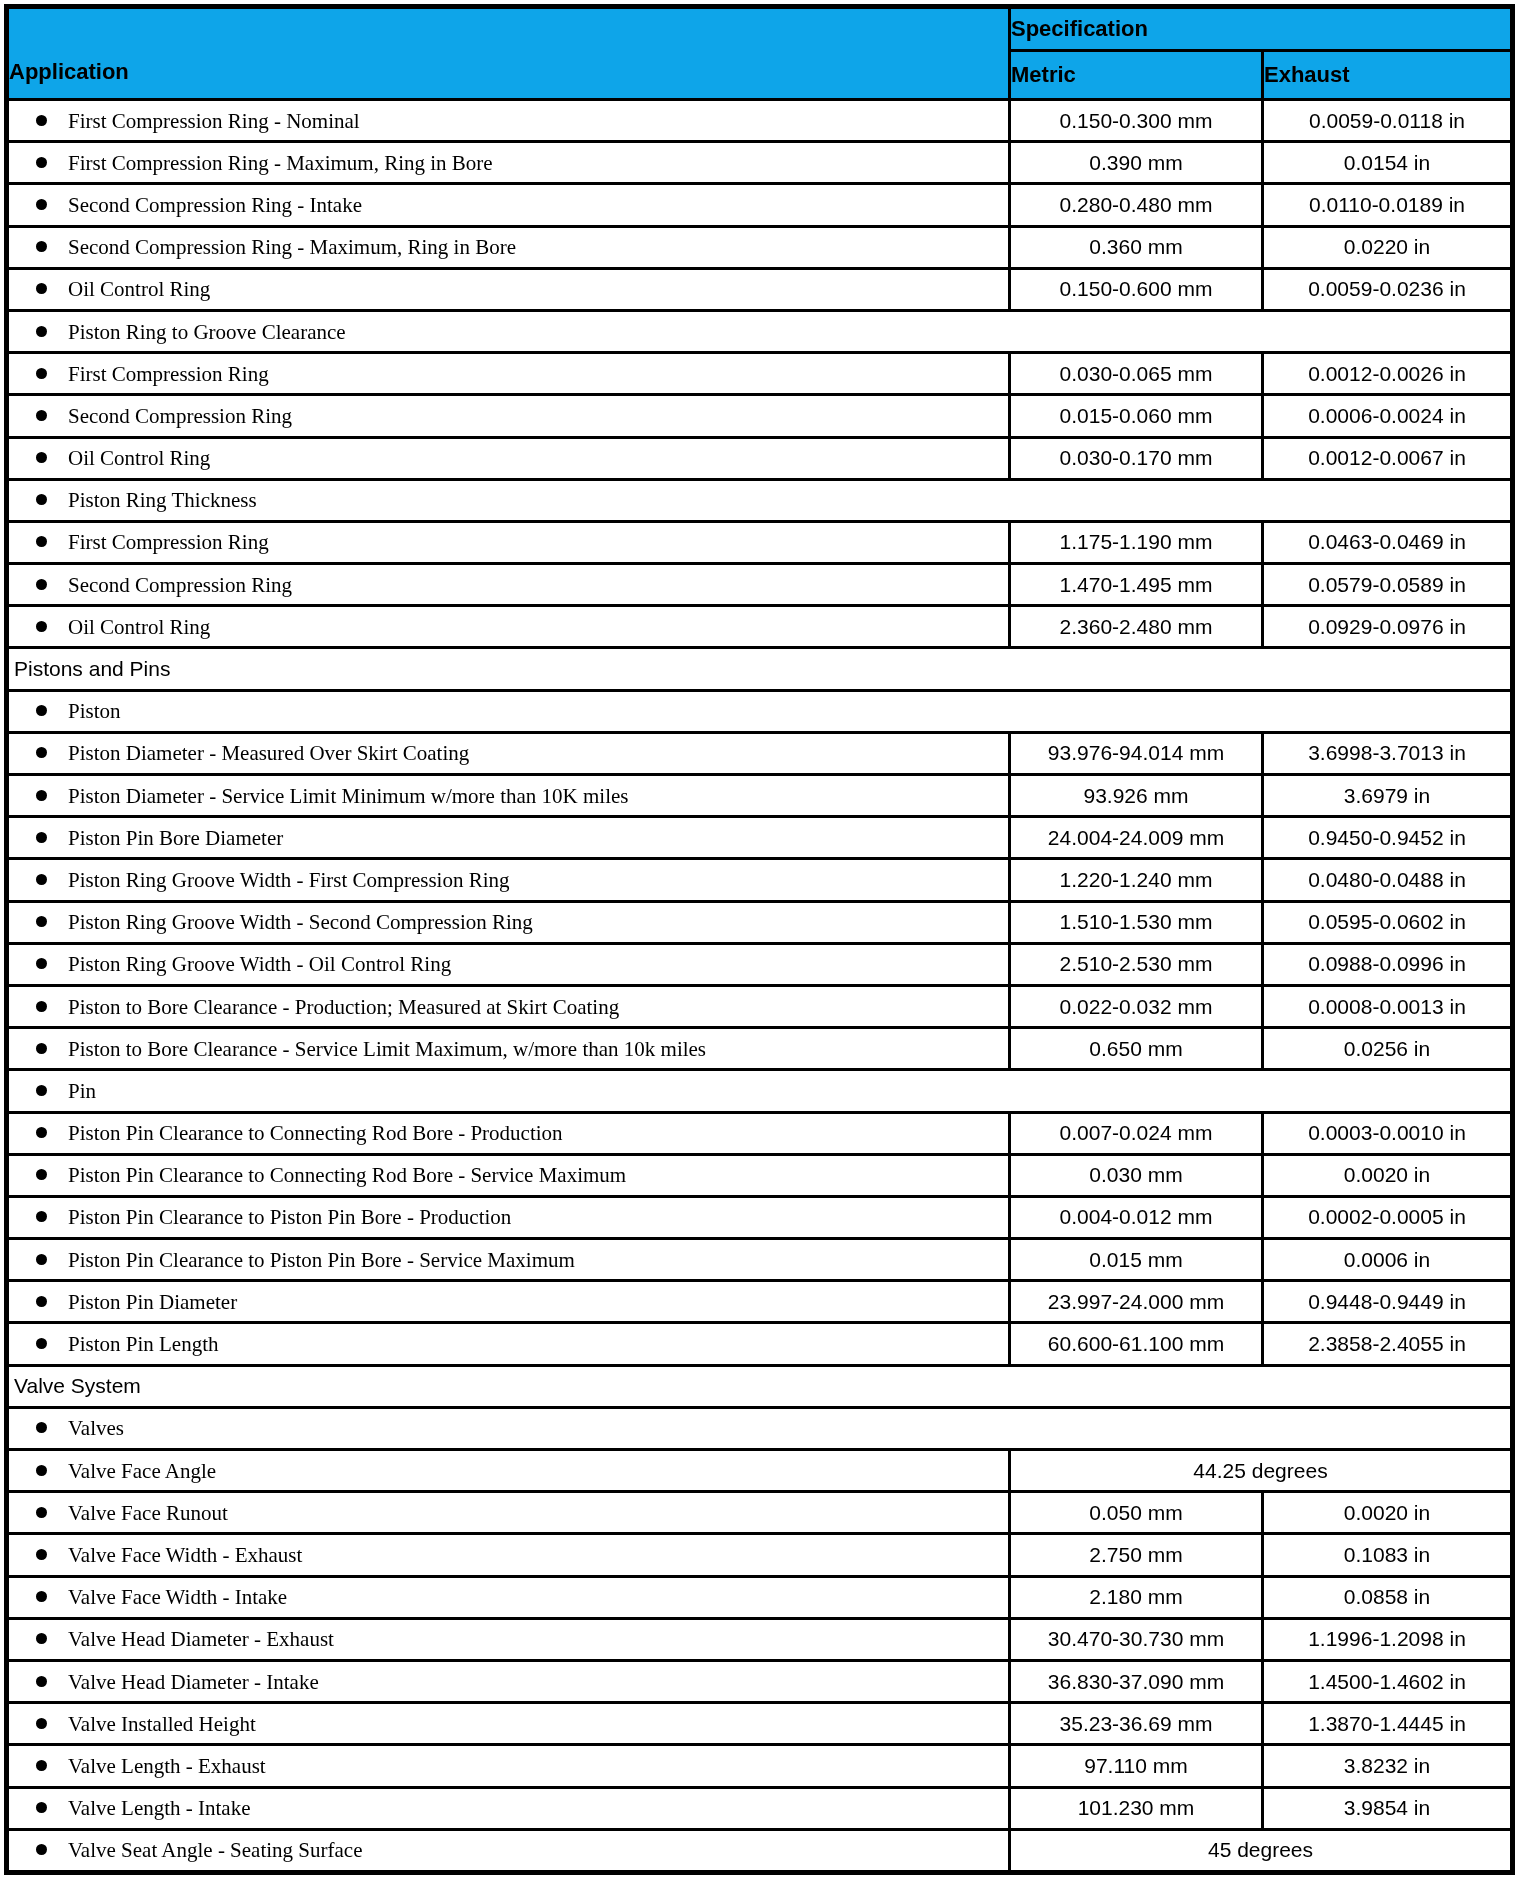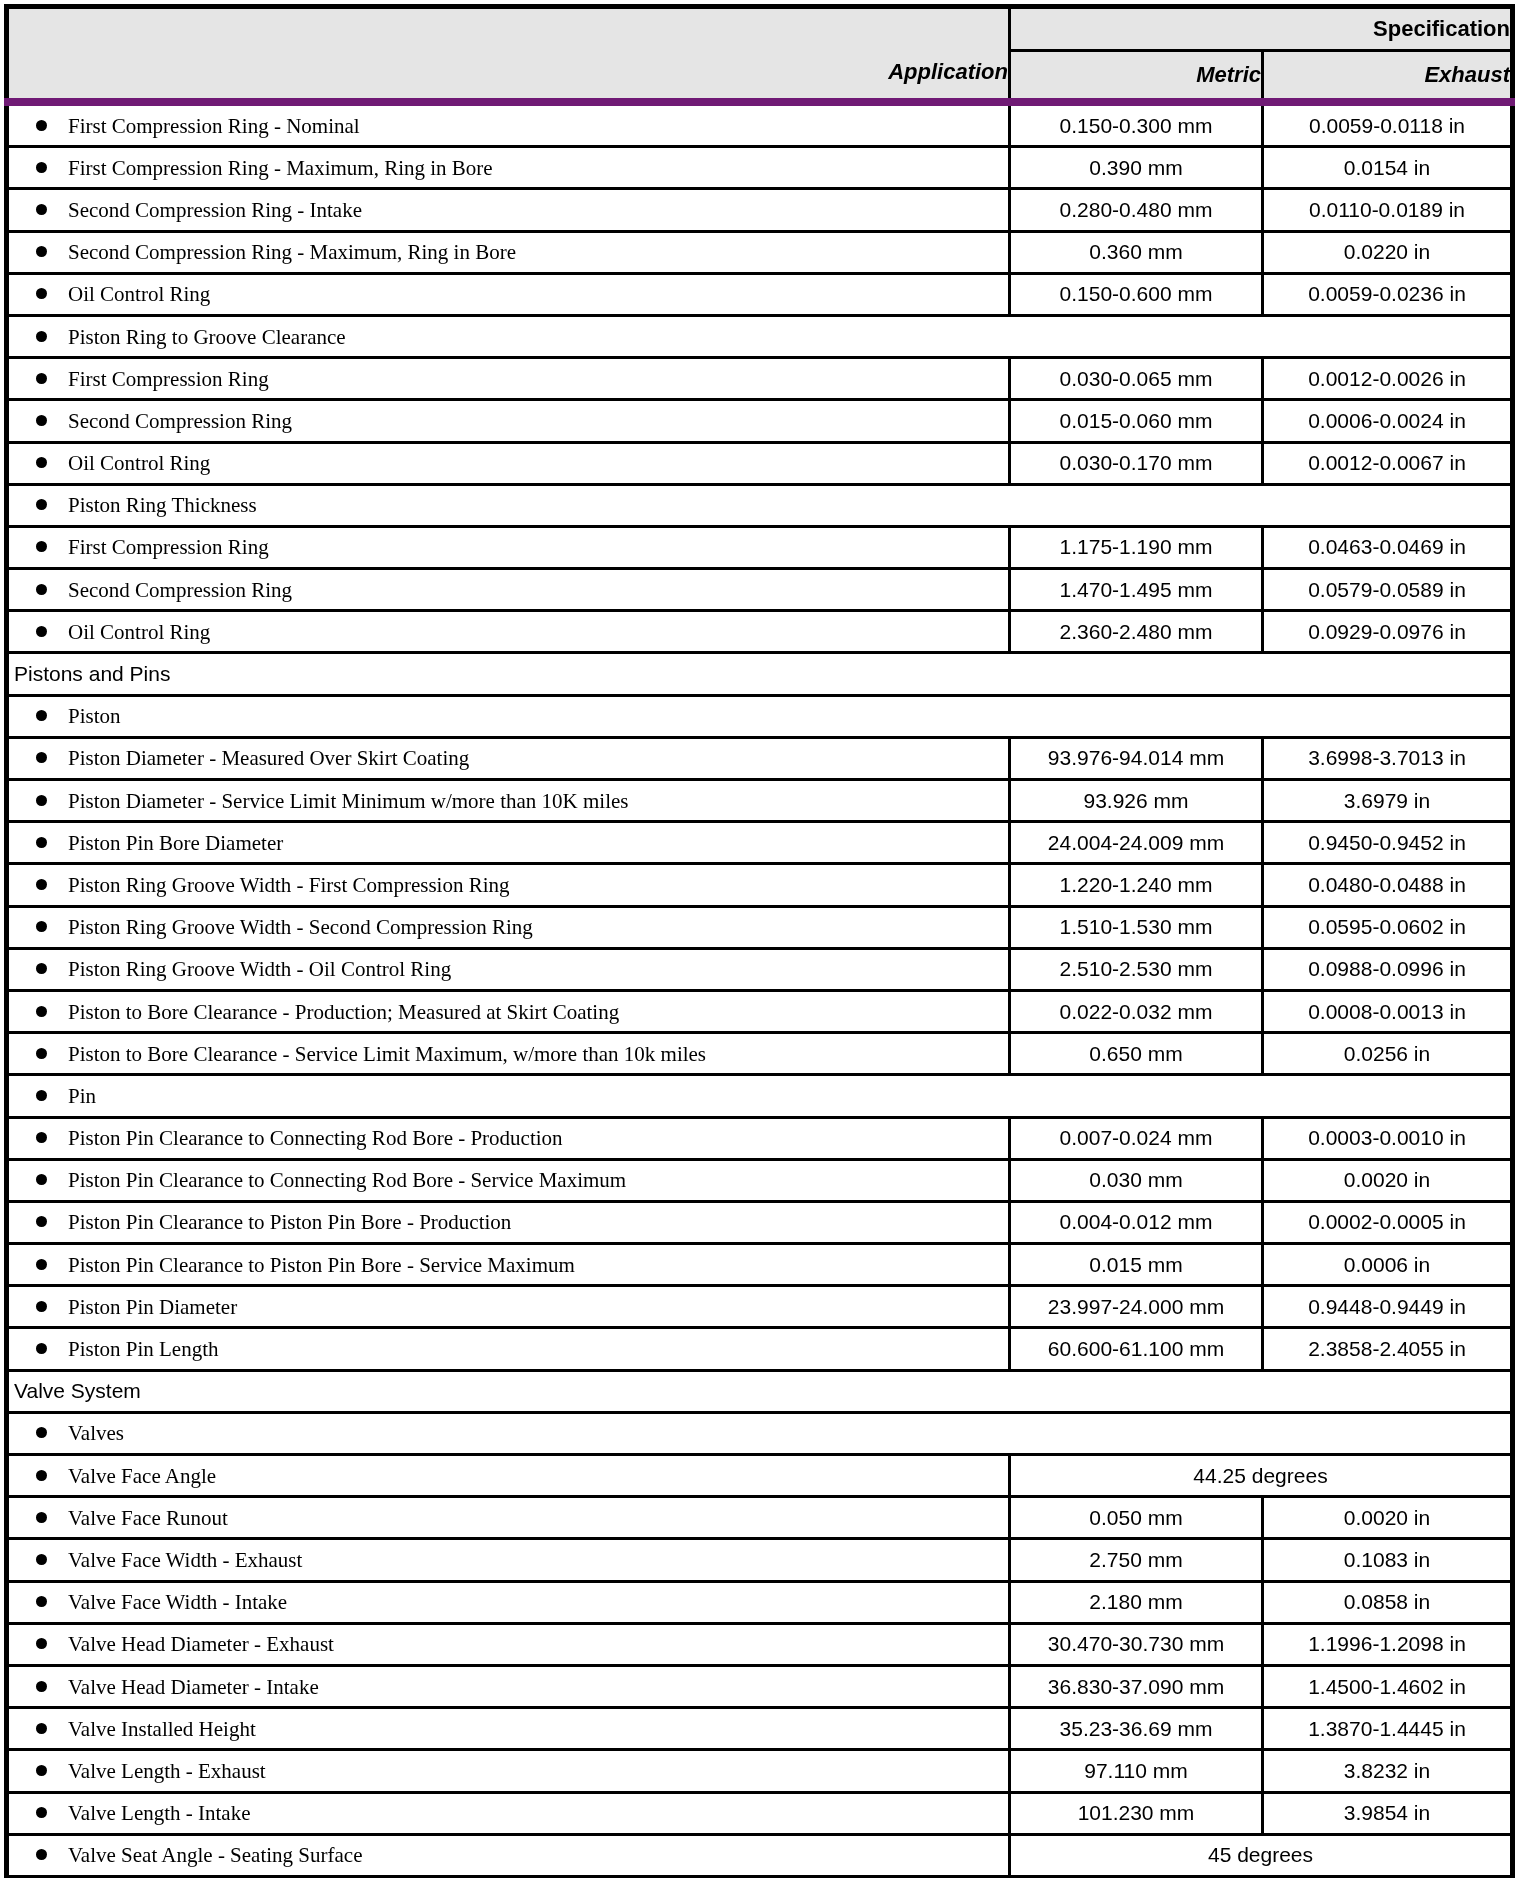--- a/index.html
+++ b/index.html
@@ -34,35 +34,34 @@
 
   th, td {
     border: 3px solid #000000;
     padding: 0;
     overflow: hidden;
     white-space: nowrap;
   }
   thead th {
     font-weight: bold;
     font-size: 22px;
-    text-align: right;
+    text-align: left;
     vertical-align: middle;
-    background: #e5e5e5;
+    background: #0ea5e9;
   }
   thead tr.header-row-top th { height: 40px; }
   thead tr.header-row-sub th { height: 46px; }
   thead th.app-header {
     vertical-align: bottom;
     padding-bottom: 13px;
   }
   
   thead tr.header-row-sub th,
   thead th.app-header {
-    border-bottom: 8px solid #701a75;
-    font-style: italic;
+    border-bottom: 2px solid #701a75;
   }
 
   tbody td {
     height: 39.2px;
     font-size: 21px;
     vertical-align: middle;
   }
   td.app-cell { text-align: left; }
   td.val-cell { text-align: center; }
   td.section-cell {

